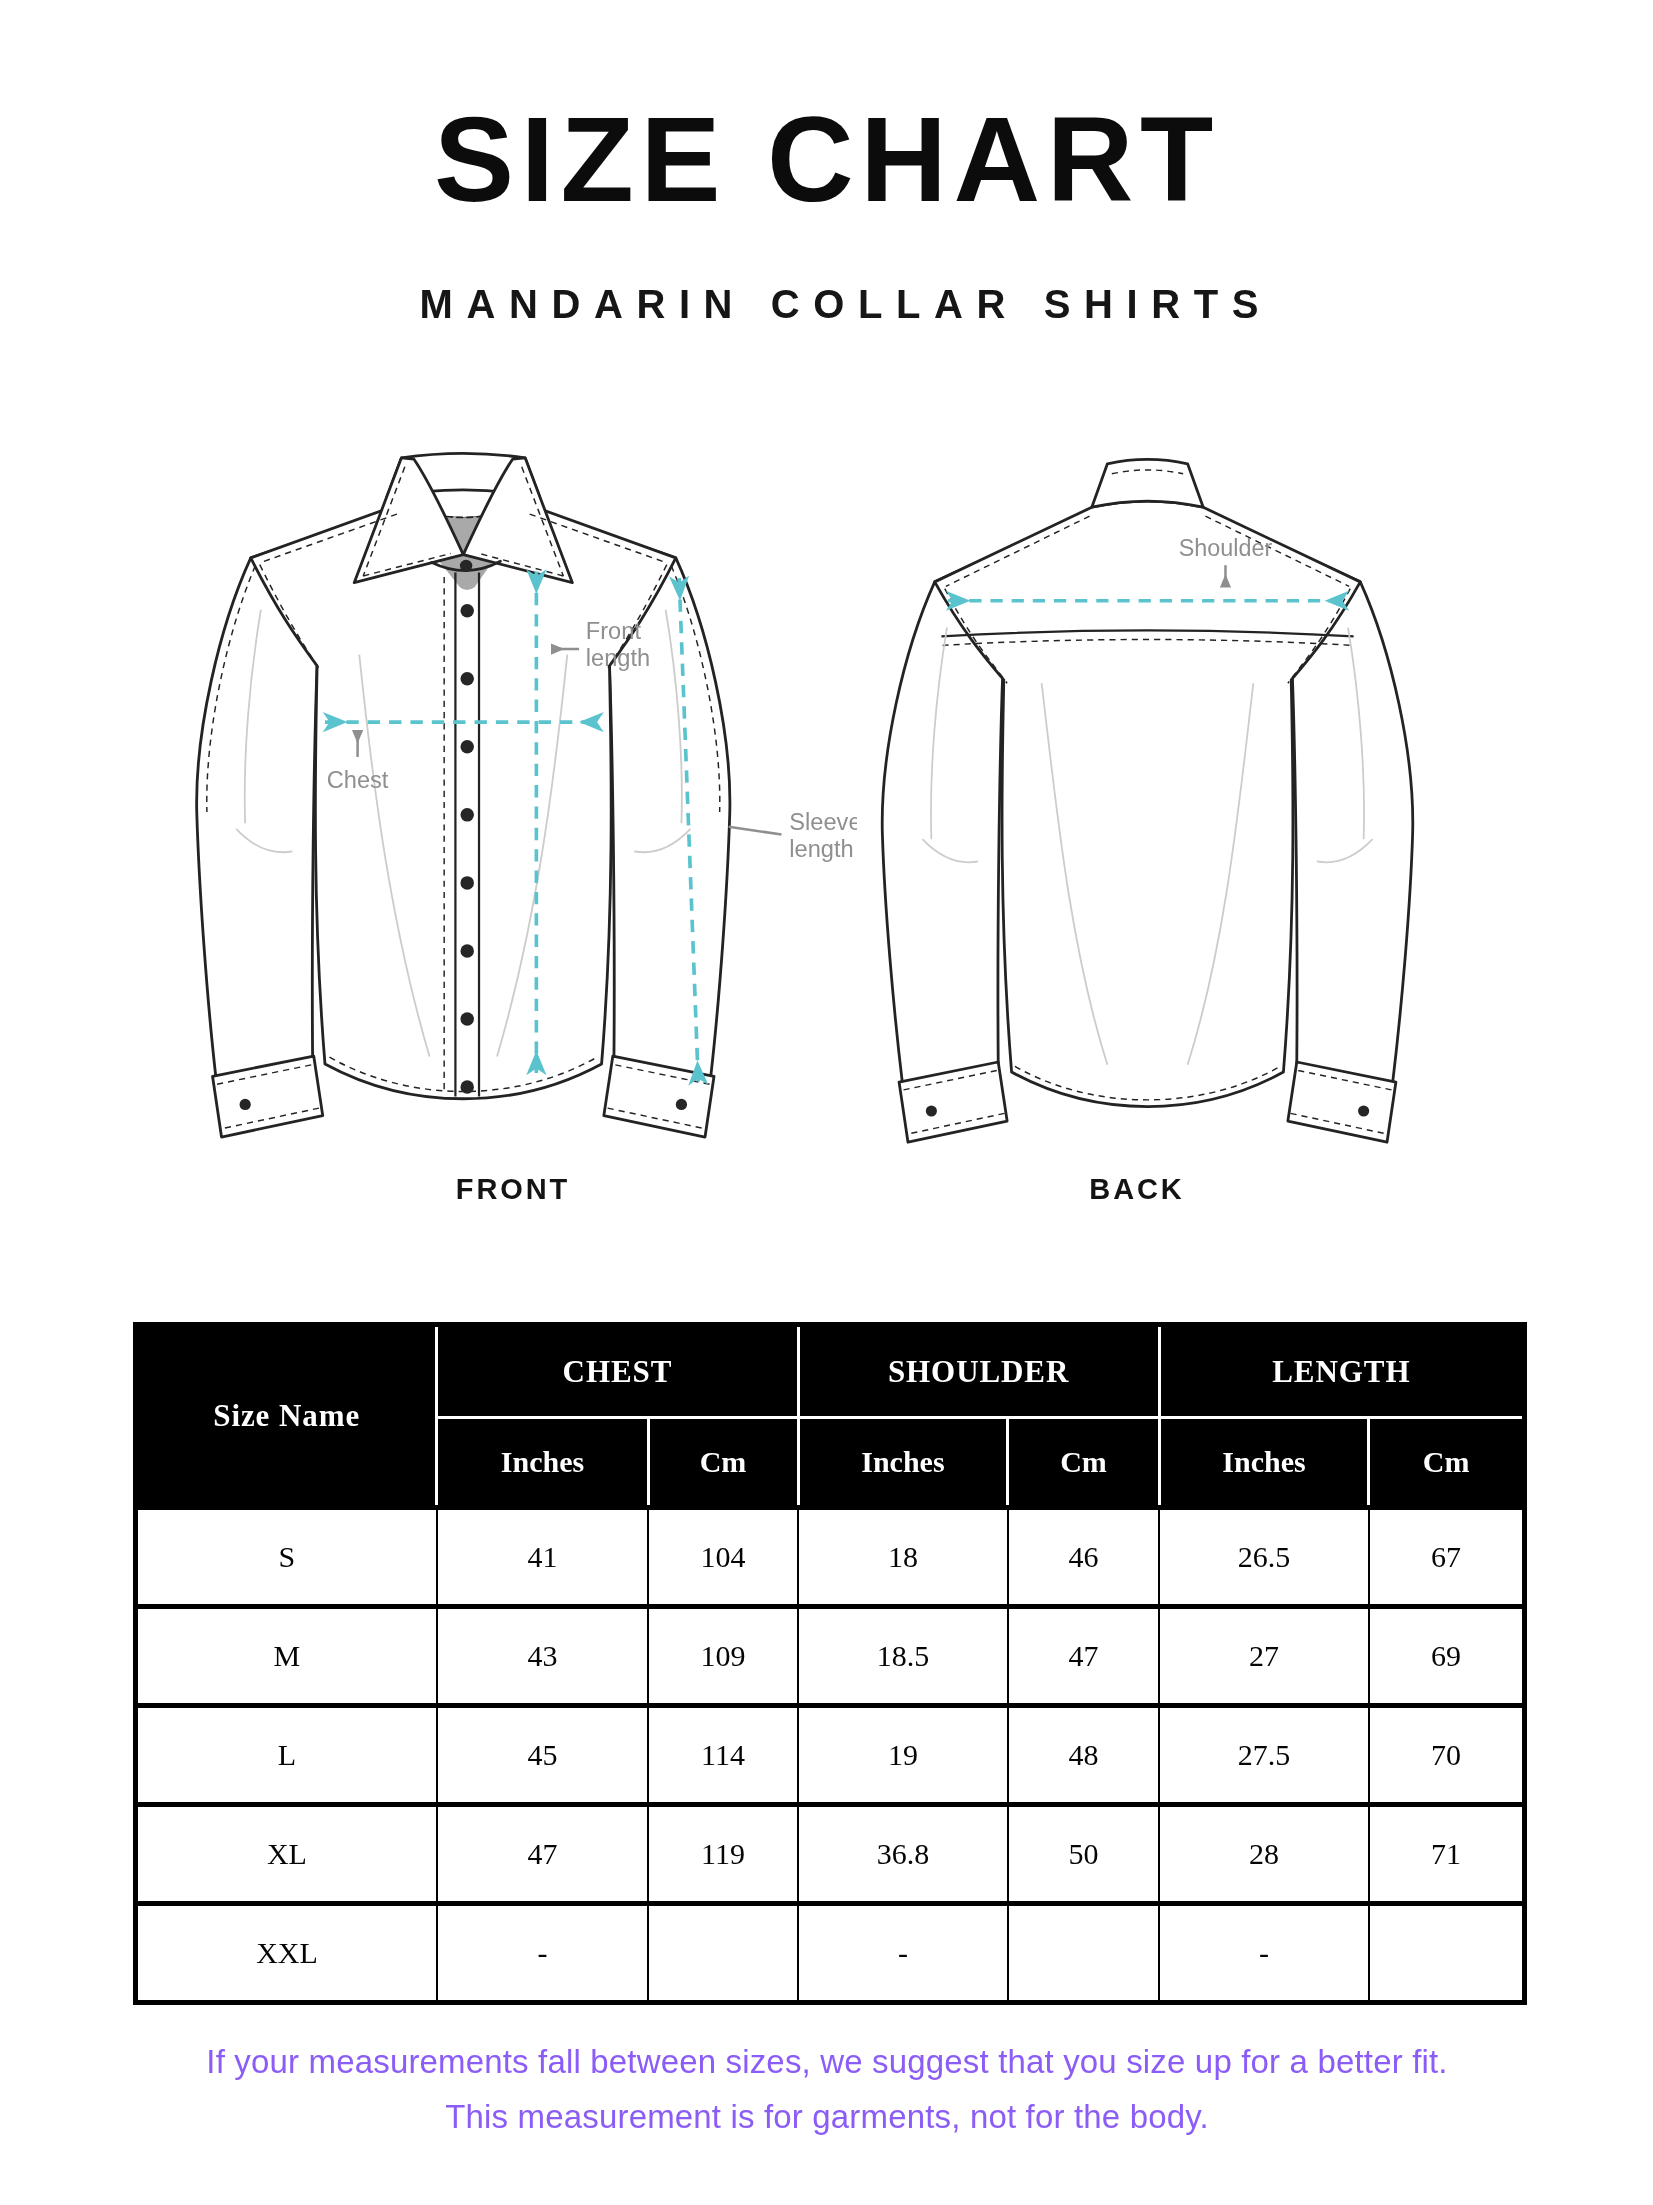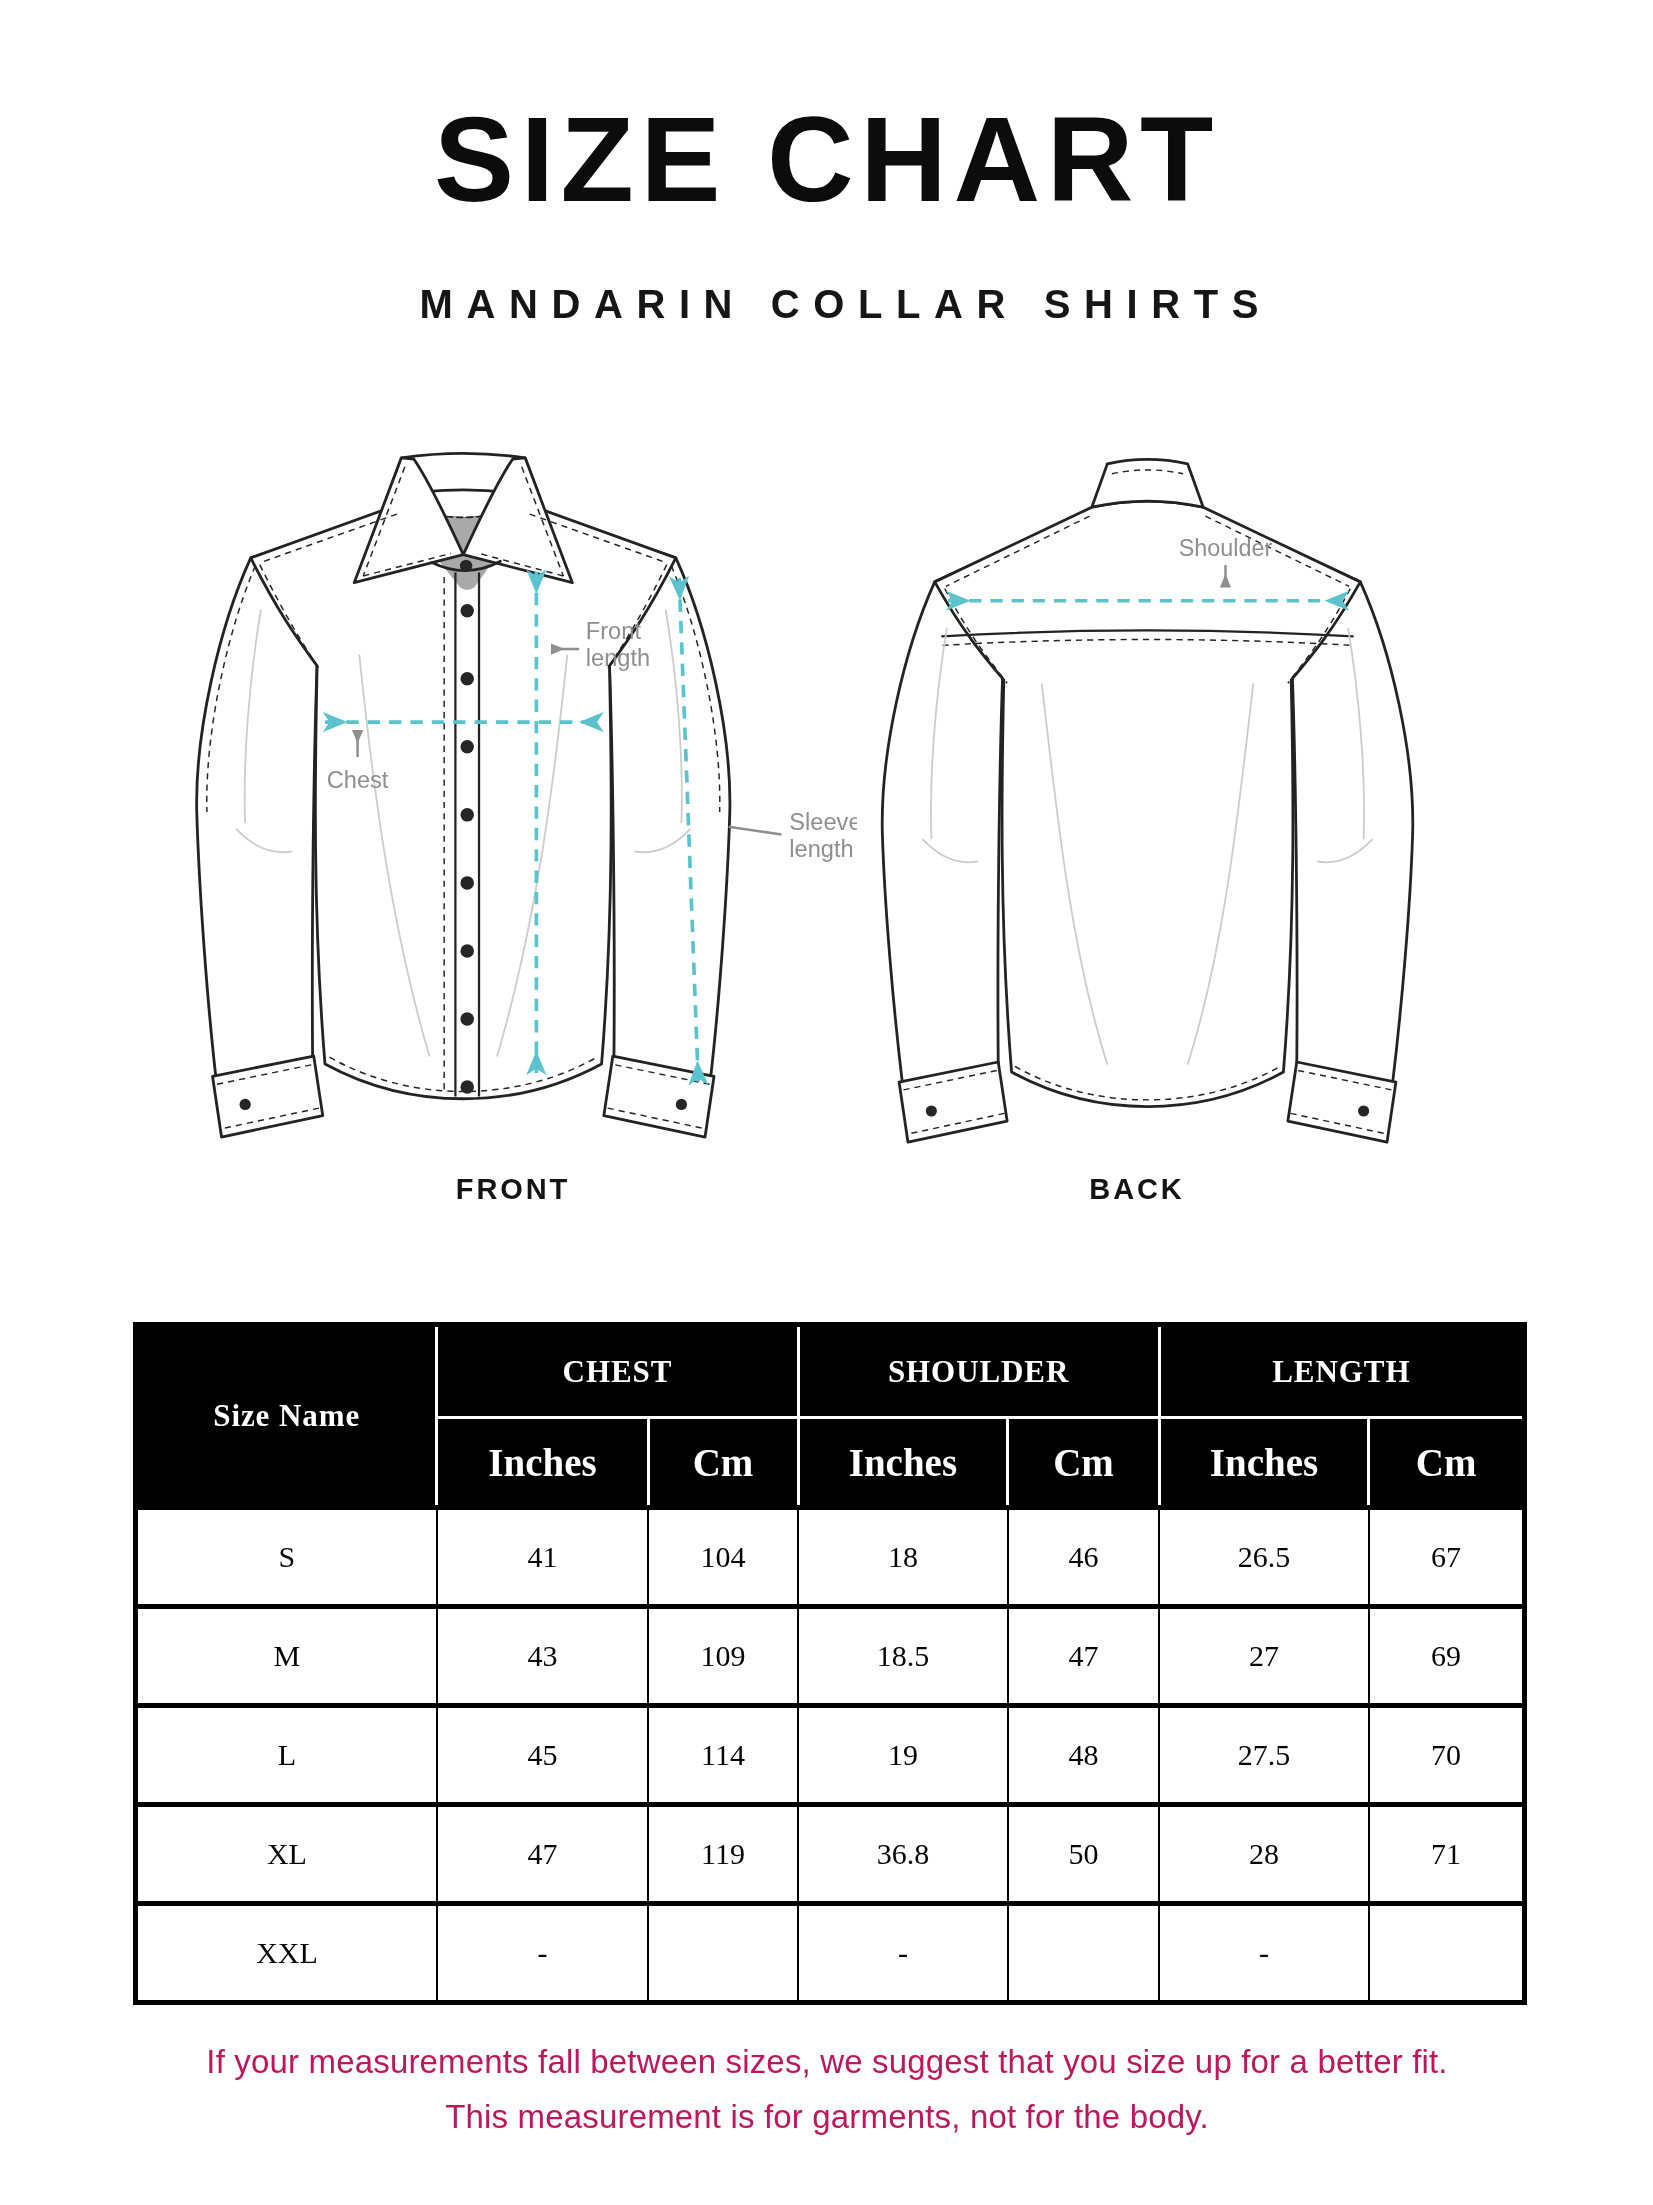--- a/index.html
+++ b/index.html
@@ -15,28 +15,28 @@
   .shirt-svg{position:absolute;}
   .diagram-caption{position:absolute;width:386px;text-align:center;
       font-size:29px;font-weight:600;letter-spacing:0.10em;color:#141414;}
 
   .size-table{position:absolute;left:133px;top:1322px;width:1394px;
       border-collapse:collapse;table-layout:fixed;background:#ffffff;
       border:5.5px solid #000;font-family:"Liberation Serif",serif;}
   .size-table th{background:#000;color:#fff;border:3.9px solid #fff;
       font-weight:bold;text-align:center;vertical-align:middle;}
   .size-table thead tr.group-row th{font-size:31px;letter-spacing:0.03em;height:87px;}
-  .size-table thead tr.unit-row th{font-size:39px;height:84px;}
+  .size-table thead tr.unit-row th{font-size:30px;height:84px;}
   .size-table th.corner{font-size:31px;}
   .size-table tbody td{border:2.2px solid #000;text-align:center;vertical-align:middle;
       font-size:30px;color:#050505;height:92px;background:#fff;}
   .size-table tbody tr{border-top:5px solid #000;}
 
   .footer-note{position:absolute;left:0;width:1654px;text-align:center;
-      font-size:33px;font-weight:500;color:#be185d;letter-spacing:0.005em;}
+      font-size:33px;font-weight:500;color:#8b5cf6;letter-spacing:0.005em;}
 </style>
 </head>
 <body>
 
 <div id="canvas">
 
   <div class="page-title">SIZE CHART</div>
   <div class="page-subtitle">MANDARIN COLLAR SHIRTS</div>
 
   <svg class="shirt-svg" style="left:182px;top:441px;" width="675" height="714" viewBox="0 0 1200 1270">

